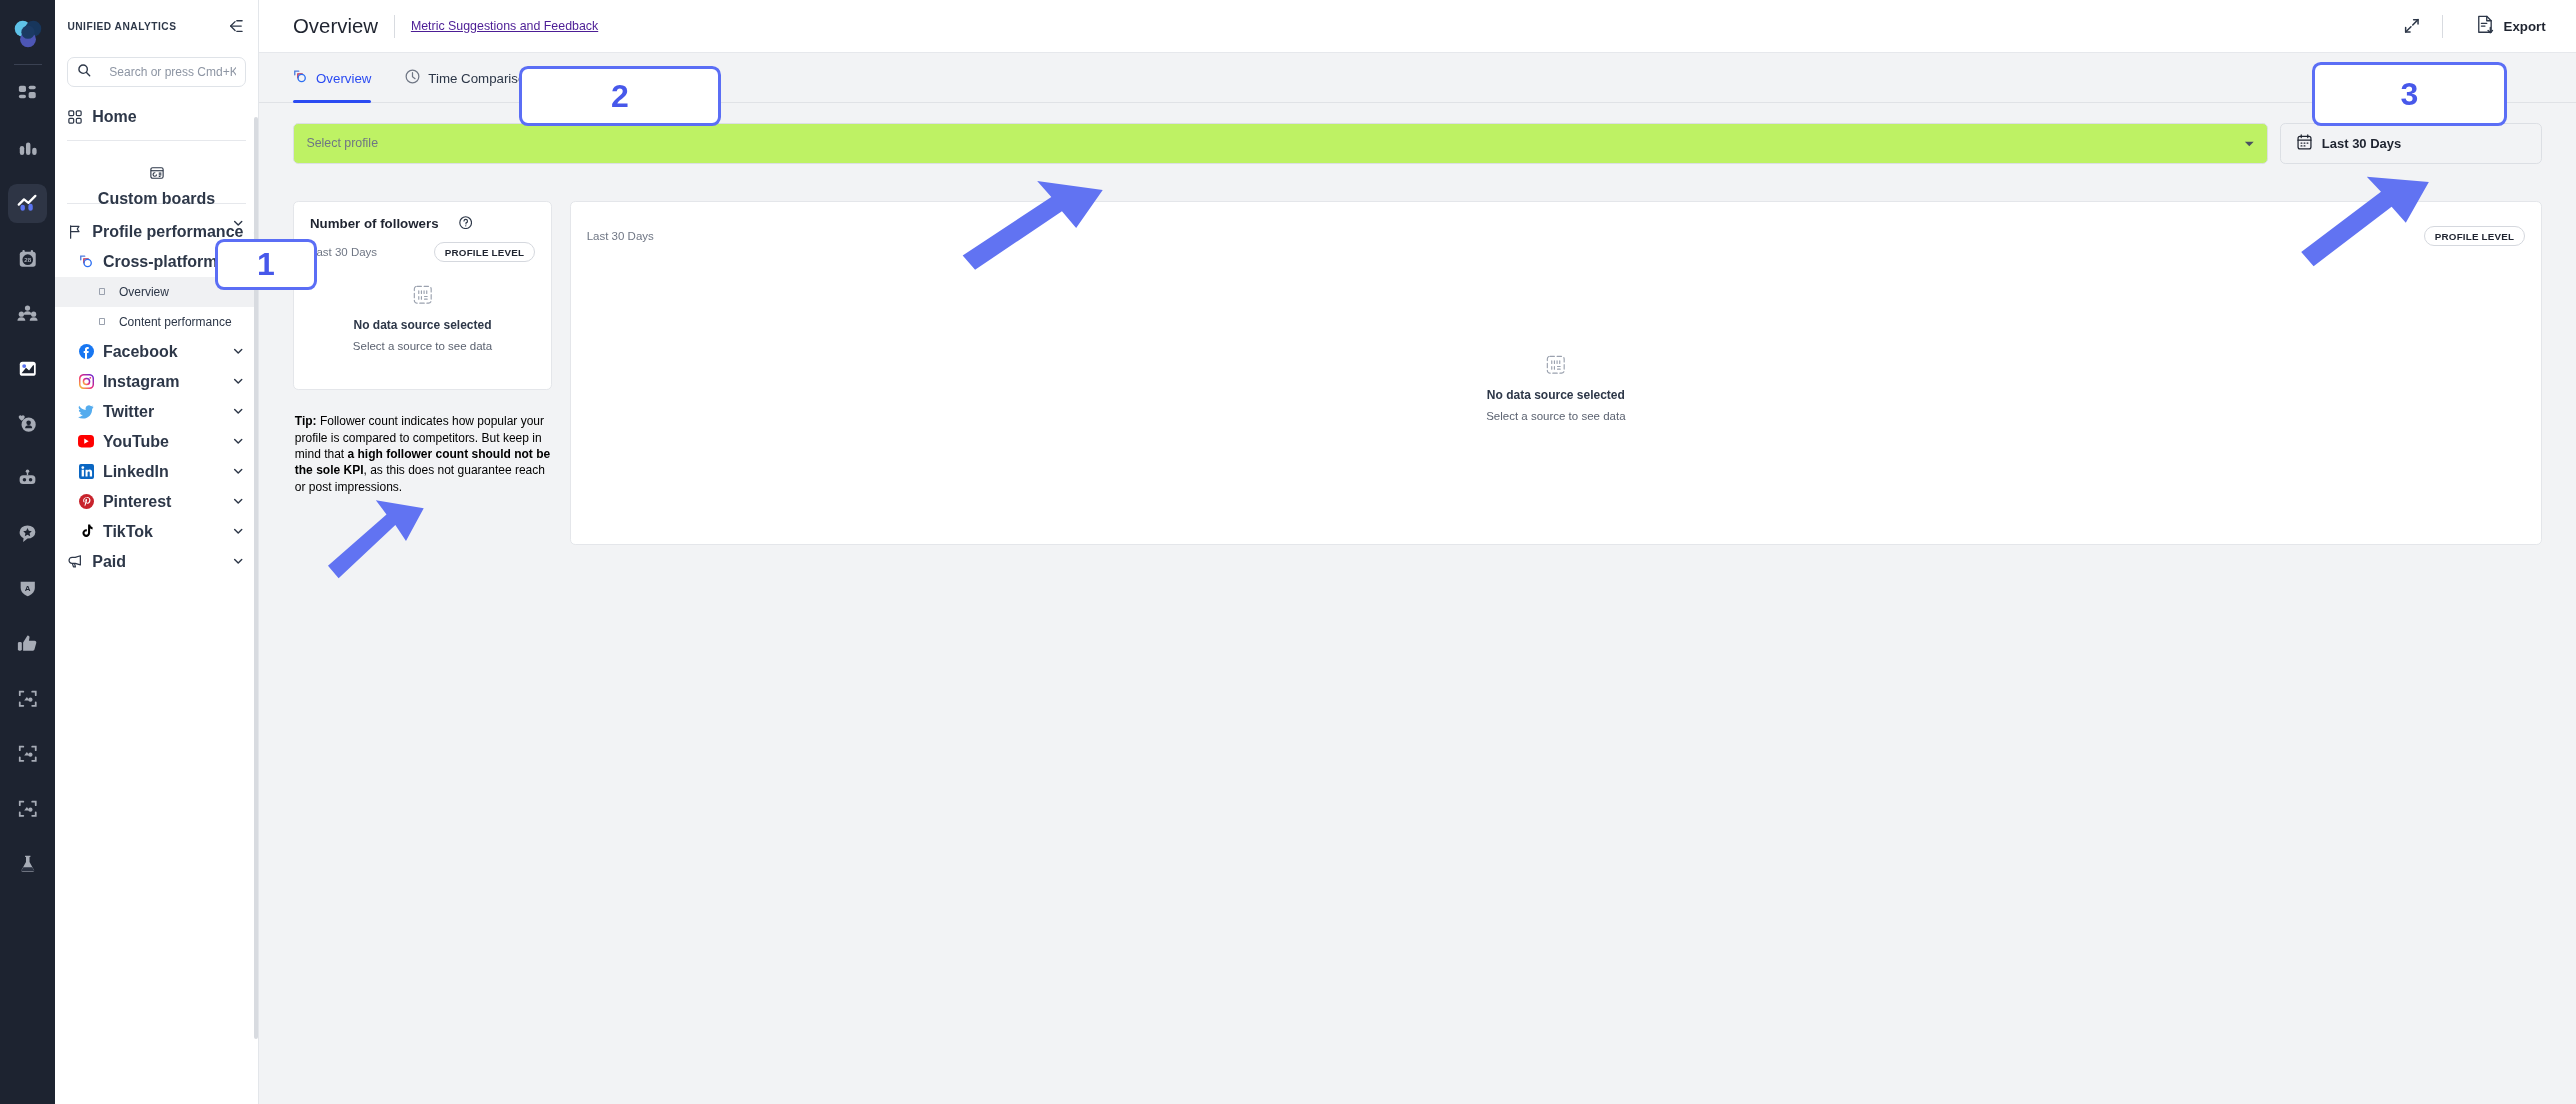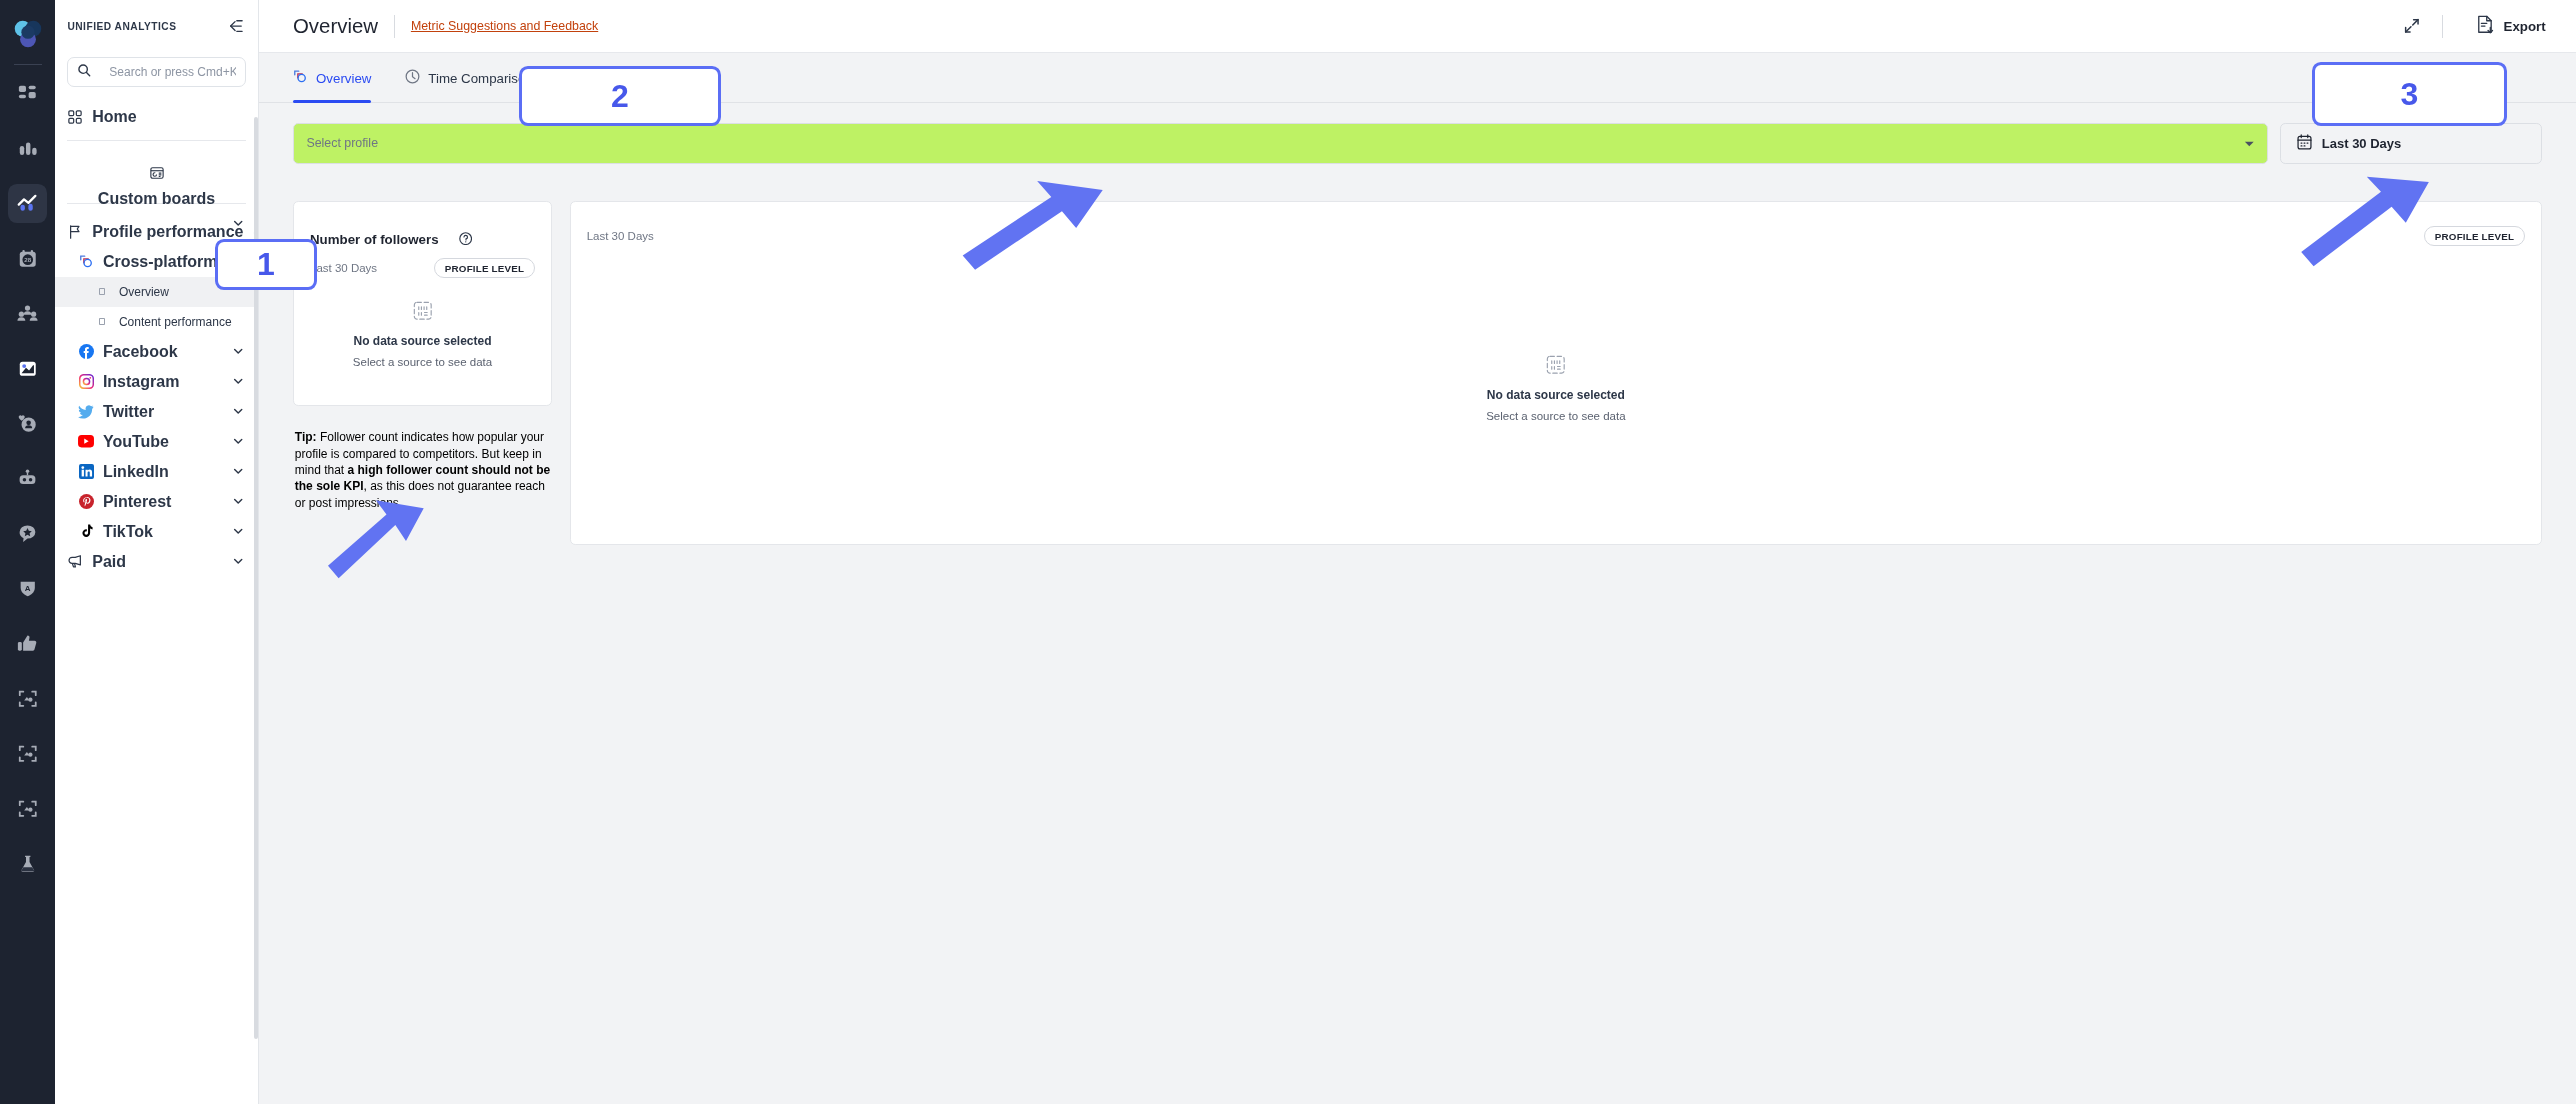--- a/index.html
+++ b/index.html
@@ -75,21 +75,21 @@
   }
 
   
   .main { flex: 1; display: flex; flex-direction: column; min-width:0; background:#f2f3f5;}
   .topbar {
     height: 53px; background: #fff; display: flex; align-items: center;
     padding: 0 25px 0 34px; border-bottom: 0.9px solid #e6e8ec;
   }
   .page-title { font-size: 20.4px; color: #1f2430; font-weight: normal; }
   .vsep { width: 0.9px; height: 23px; background: #d8dbe0; margin: 0 16px; }
-  .link-blue { font-size: 12.4px; color: #c2410c; text-decoration: underline; cursor:pointer;}
+  .link-blue { font-size: 12.4px; color: #4c1d95; text-decoration: underline; cursor:pointer;}
   .topbar-right { margin-left: auto; display: flex; align-items: center; gap: 0; }
   .icon-btn { width: 30px;height:30px; display:flex;align-items:center;justify-content:center;cursor:pointer;}
   .export-btn { display:flex;align-items:center;gap:8px; cursor:pointer; padding: 0 5.3px 0 17.7px;}
   .export-btn .t { font-size: 13.3px; font-weight: bold; color:#1f2430;}
 
   .tabbar {
     height: 50px; background: #f2f3f5; display: flex; align-items: flex-end;
     padding: 0 0 0 34px; border-bottom: 0.9px solid #e0e2e6; gap: 0;
   }
   .tab {
@@ -117,21 +117,21 @@
     border-radius: 5.3px; display: flex; align-items: center; gap: 9.8px; padding: 0 16px;
   }
   .date-pick .t { font-size: 13px; font-weight: bold; color: #1f2430; }
 
   .cards { display: flex; gap: 17.7px; margin-top: 37px; align-items: flex-start; }
   .col-left { width: 259px; flex: 0 0 259px; }
   .card {
     background: #fff; border: 0.9px solid #e4e6ea; border-radius: 5.3px;
     padding: 14px 16px;
   }
-  .card-head { display:flex; align-items:center; gap: 20px; margin-top: 16px; }
+  .card-head { display:flex; align-items:center; gap: 20px; }
   .card-title { font-size: 13.3px; font-weight: bold; color: #1f2430; }
   .card-sub-row { display:flex; align-items:center; margin-top: 10.6px; }
   .card-sub { font-size: 11.5px; color: #6f7684; }
   .badge {
     margin-left: auto; border: 0.9px solid #d5d8de; border-radius: 12.4px;
     padding: 3.5px 9.8px; font-size: 9.8px; font-weight: bold; color: #1f2430;
     letter-spacing: 0.2px;
   }
   .empty { display:flex; flex-direction:column; align-items:center; justify-content:center; }
   .empty .e1 { font-size: 12px; font-weight: bold; color: #2d3748; margin-top: 10.6px;}

